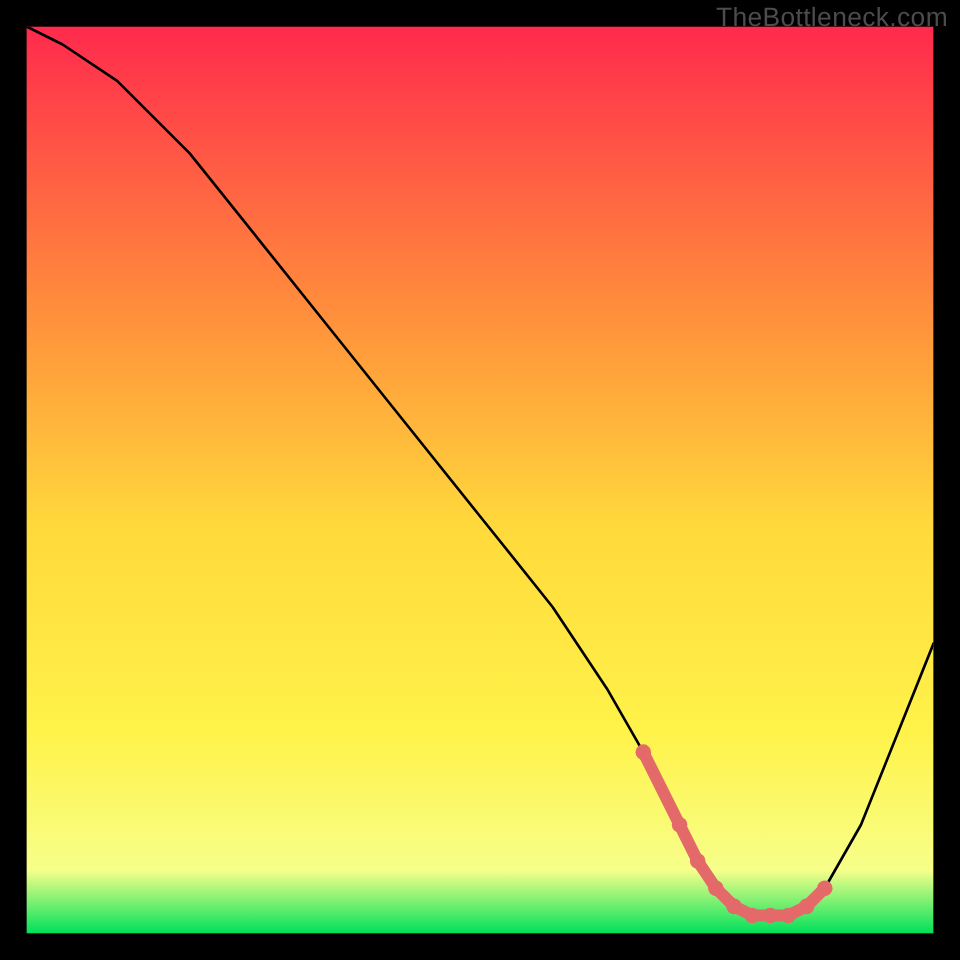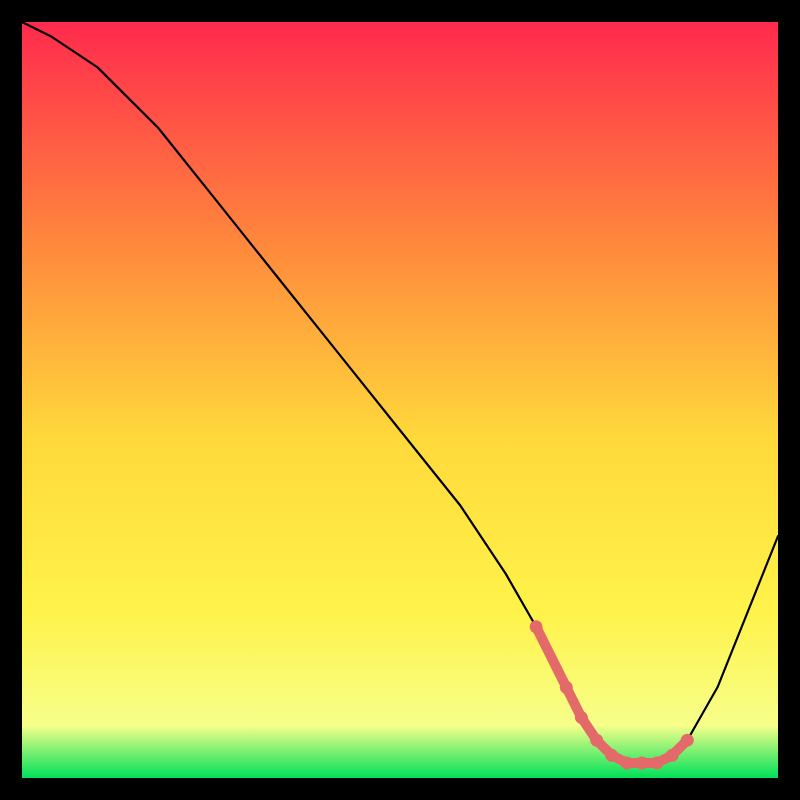--- a/index.html
+++ b/index.html
@@ -37,20 +37,21 @@
     color: #4c4c4c;
     font-size: 22px;
     letter-spacing: 0.3px;
     font-weight: 500;
   }
 </style>
 </head>
 <body>
 
 <div class="frame">
+  <div class="watermark">TheBottleneck.com</div>
 
   <div class="plot">
     <svg viewBox="0 0 756 756">
       <defs>
         <linearGradient id="bgGrad" x1="0" y1="0" x2="0" y2="1">
           <stop offset="0" stop-color="#ff2a4d"></stop>
           <stop offset="0.30" stop-color="#ff8a3c"></stop>
           <stop offset="0.55" stop-color="#ffd93b"></stop>
           <stop offset="0.78" stop-color="#fff34a"></stop>
           <stop offset="0.93" stop-color="#f7ff8a"></stop>

